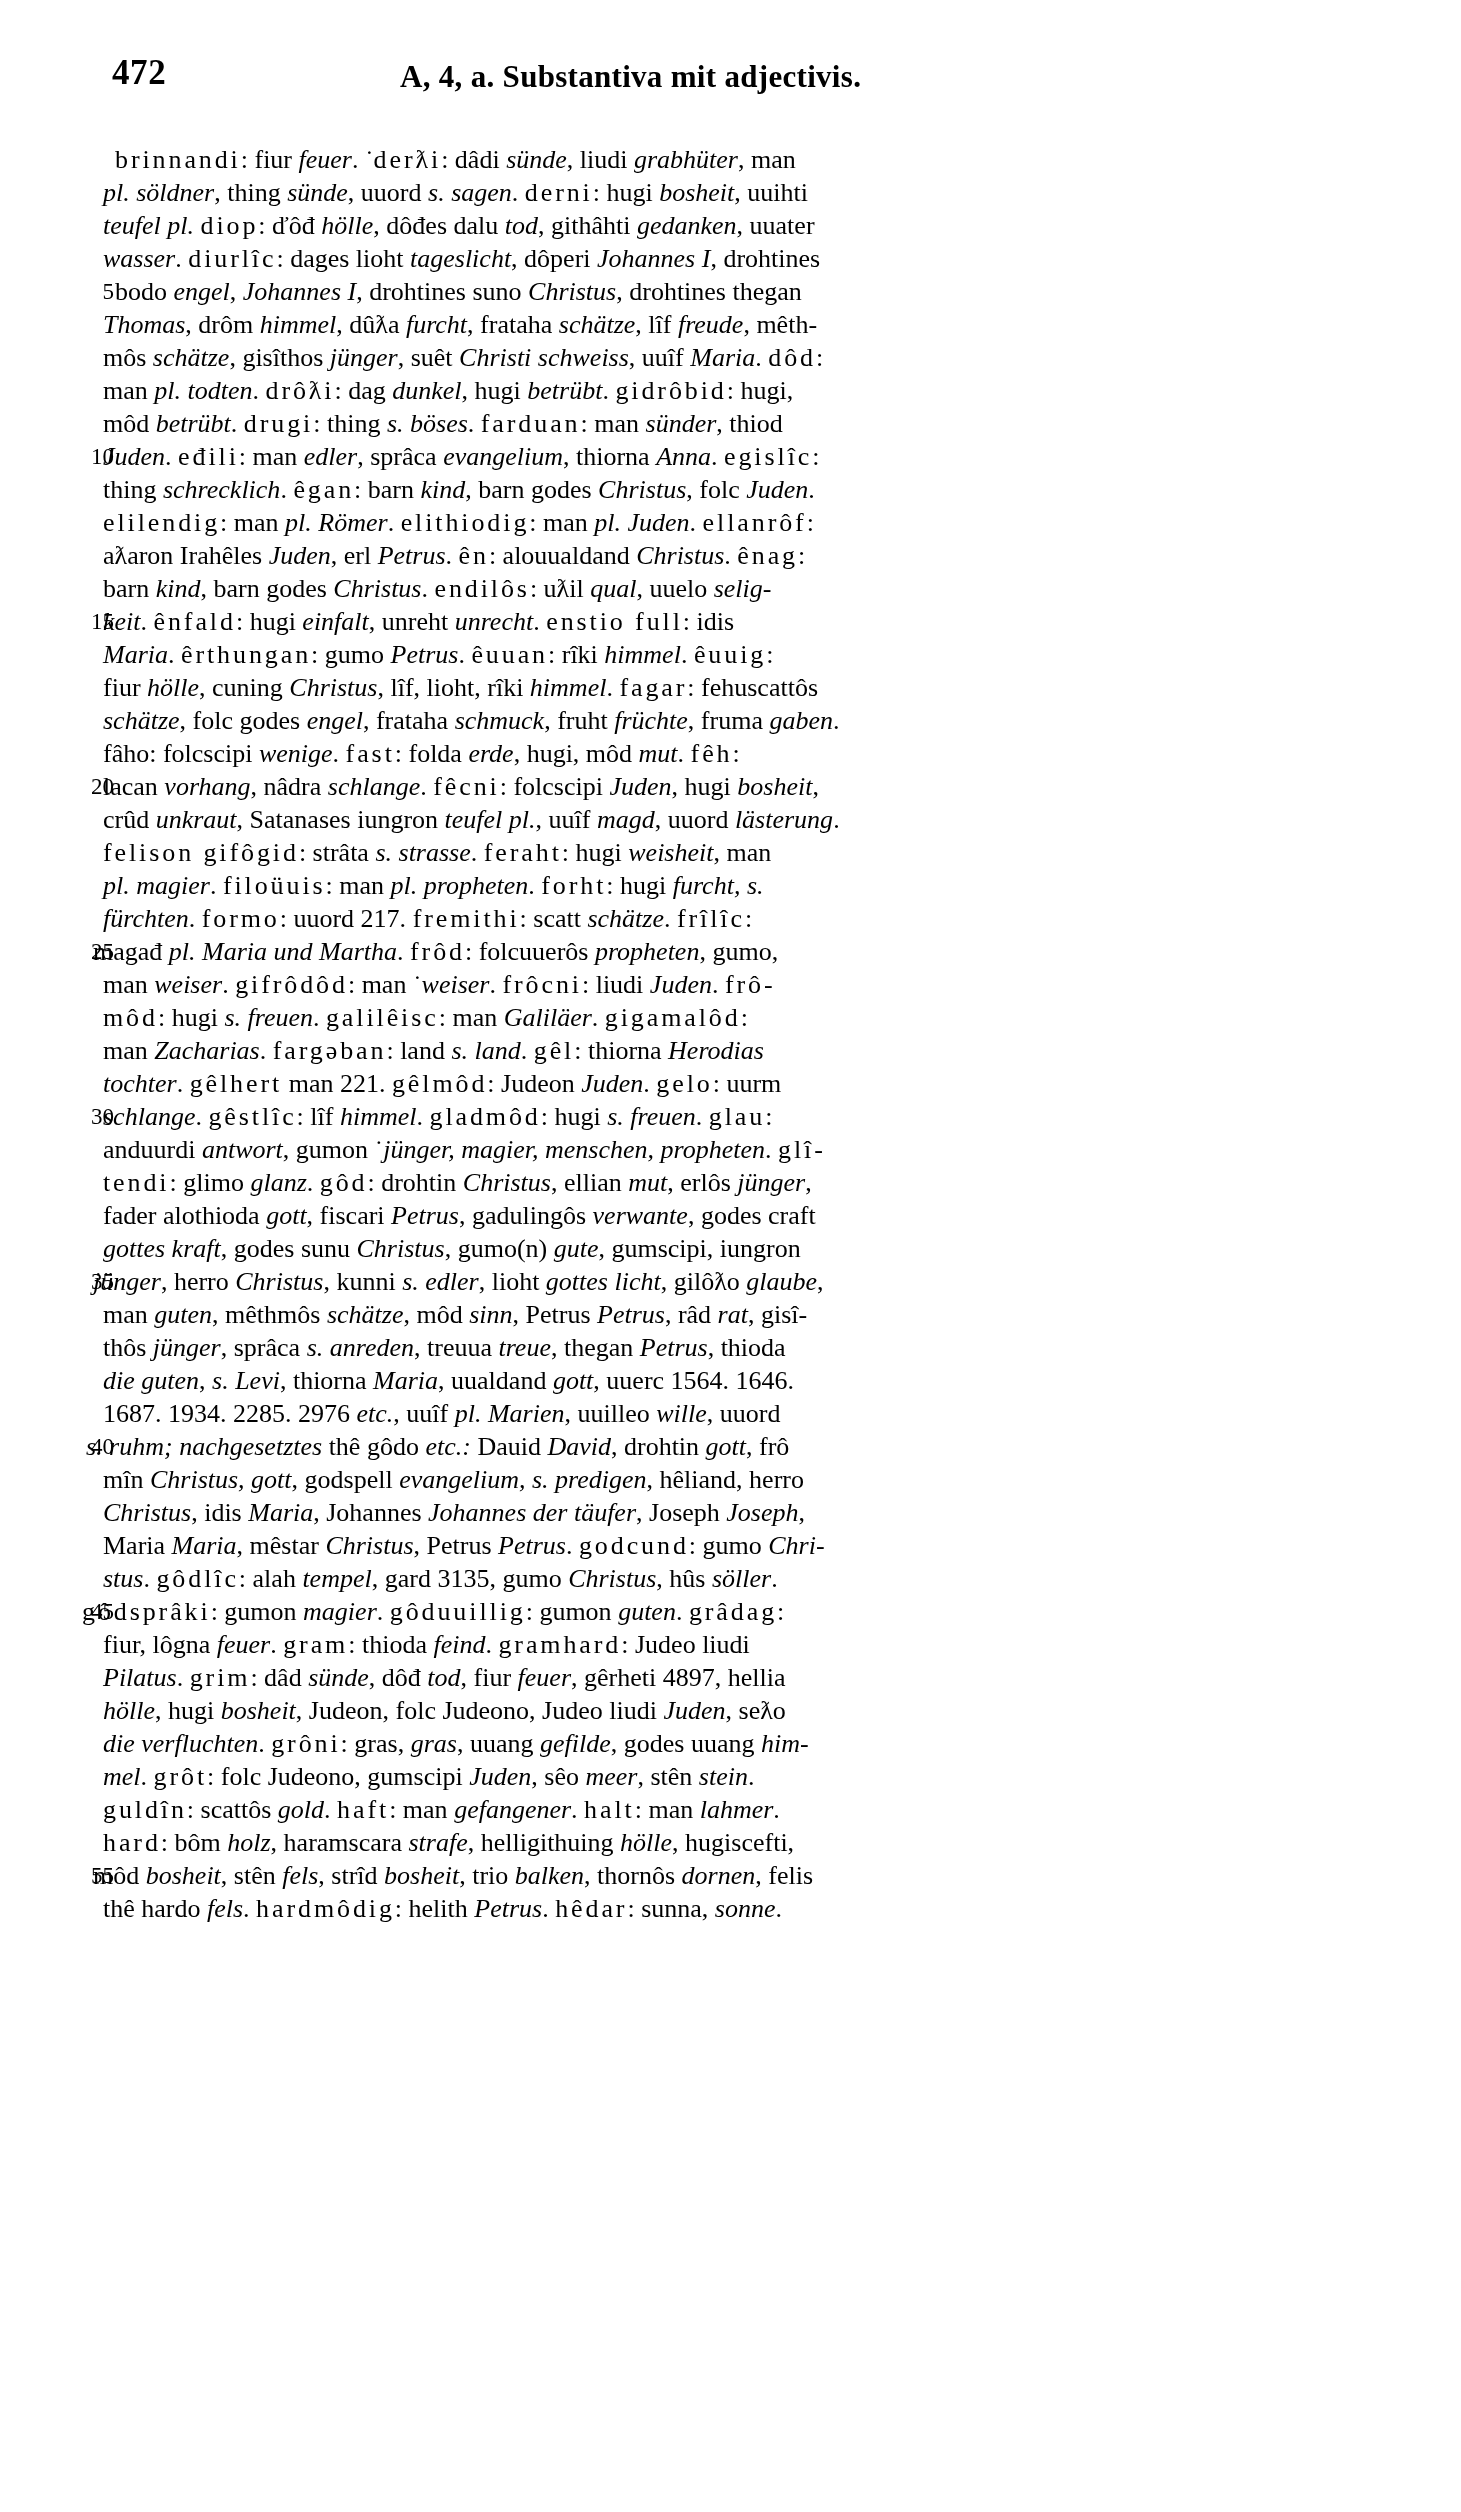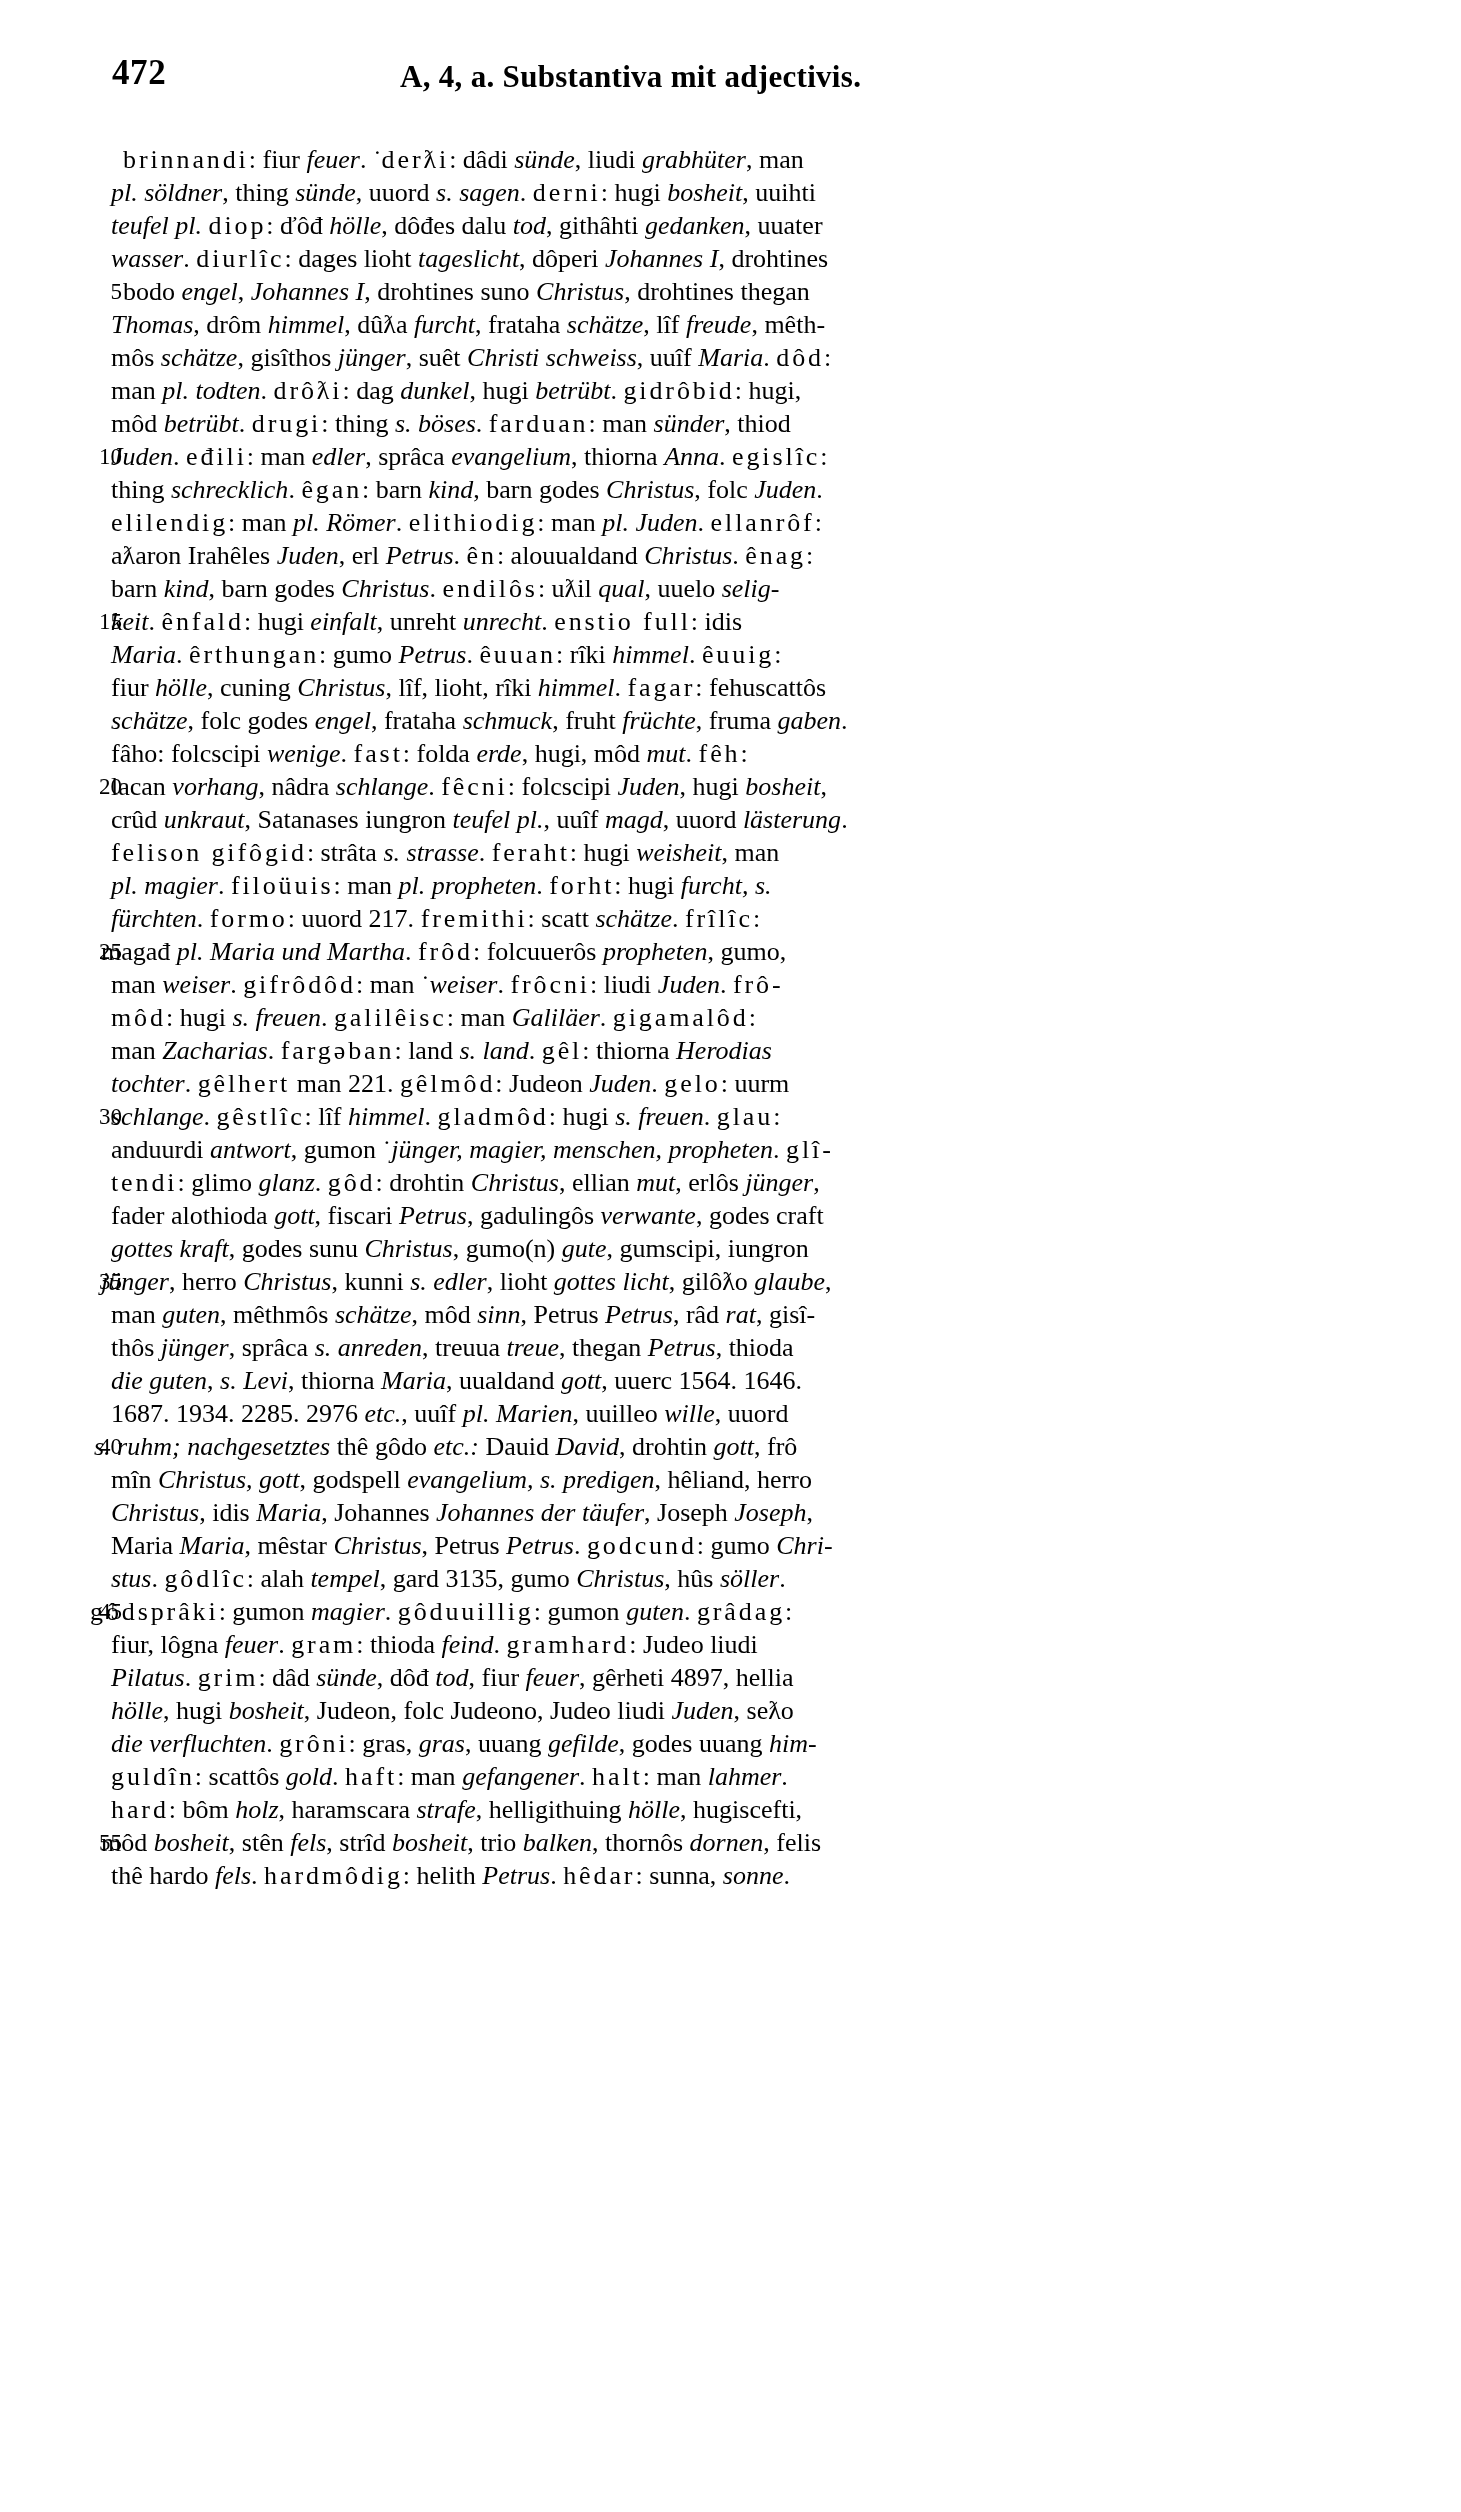--- a/index.html
+++ b/index.html
@@ -48,21 +48,21 @@
     font-size: 31px;
     font-weight: bold;
     letter-spacing: 0.3px;
     line-height: 1;
     white-space: nowrap;
   }
 
   
   .textblock {
     position: absolute;
-    left: 8px;
+    left: 0;
     top: 143px;
     width: 1454px;
   }
 
   .line {
     position: relative;
     height: 33px;
     line-height: 33px;
     font-size: 26px;
     white-space: nowrap;
@@ -263,20 +263,23 @@
       <div class="line">
         <span class="linetext ind-0"><i class="gloss">Pilatus</i>. <span class="hw">grim</span>: dâd <i class="gloss">sünde</i>, dôđ <i class="gloss">tod</i>, fiur <i class="gloss">feuer</i>, gêrheti 4897, hellia</span>
       </div>
       <div class="line">
         <span class="linetext ind-0"><i class="gloss">hölle</i>, hugi <i class="gloss">bosheit</i>, Judeon, folc Judeono, Judeo liudi <i class="gloss">Juden</i>, seƛo</span>
       </div>
       <div class="line">
         <span class="linetext ind-0"><i class="gloss">die verfluchten</i>. <span class="hw">grôni</span>: gras, <i class="gloss">gras</i>, uuang <i class="gloss">gefilde</i>, godes uuang <i class="gloss">him-</i></span>
       </div>
       <div class="line">
+        <span class="linetext ind-0"><i class="gloss">mel</i>. <span class="hw">grôt</span>: folc Judeono, gumscipi <i class="gloss">Juden</i>, sêo <i class="gloss">meer</i>, stên <i class="gloss">stein</i>.</span>
+      </div>
+      <div class="line">
         <span class="linetext ind-0"><span class="hw">guldîn</span>: scattôs <i class="gloss">gold</i>. <span class="hw">haft</span>: man <i class="gloss">gefangener</i>. <span class="hw">halt</span>: man <i class="gloss">lahmer</i>.</span>
       </div>
       <div class="line">
         <span class="linetext ind-0"><span class="hw">hard</span>: bôm <i class="gloss">holz</i>, haramscara <i class="gloss">strafe</i>, helligithuing <i class="gloss">hölle</i>, hugiscefti,</span>
       </div>
       <div class="line">
         <span class="lineno">55</span>
         <span class="linetext ind-2">môd <i class="gloss">bosheit</i>, stên <i class="gloss">fels</i>, strîd <i class="gloss">bosheit</i>, trio <i class="gloss">balken</i>, thornôs <i class="gloss">dornen</i>, felis</span>
       </div>
       <div class="line">

